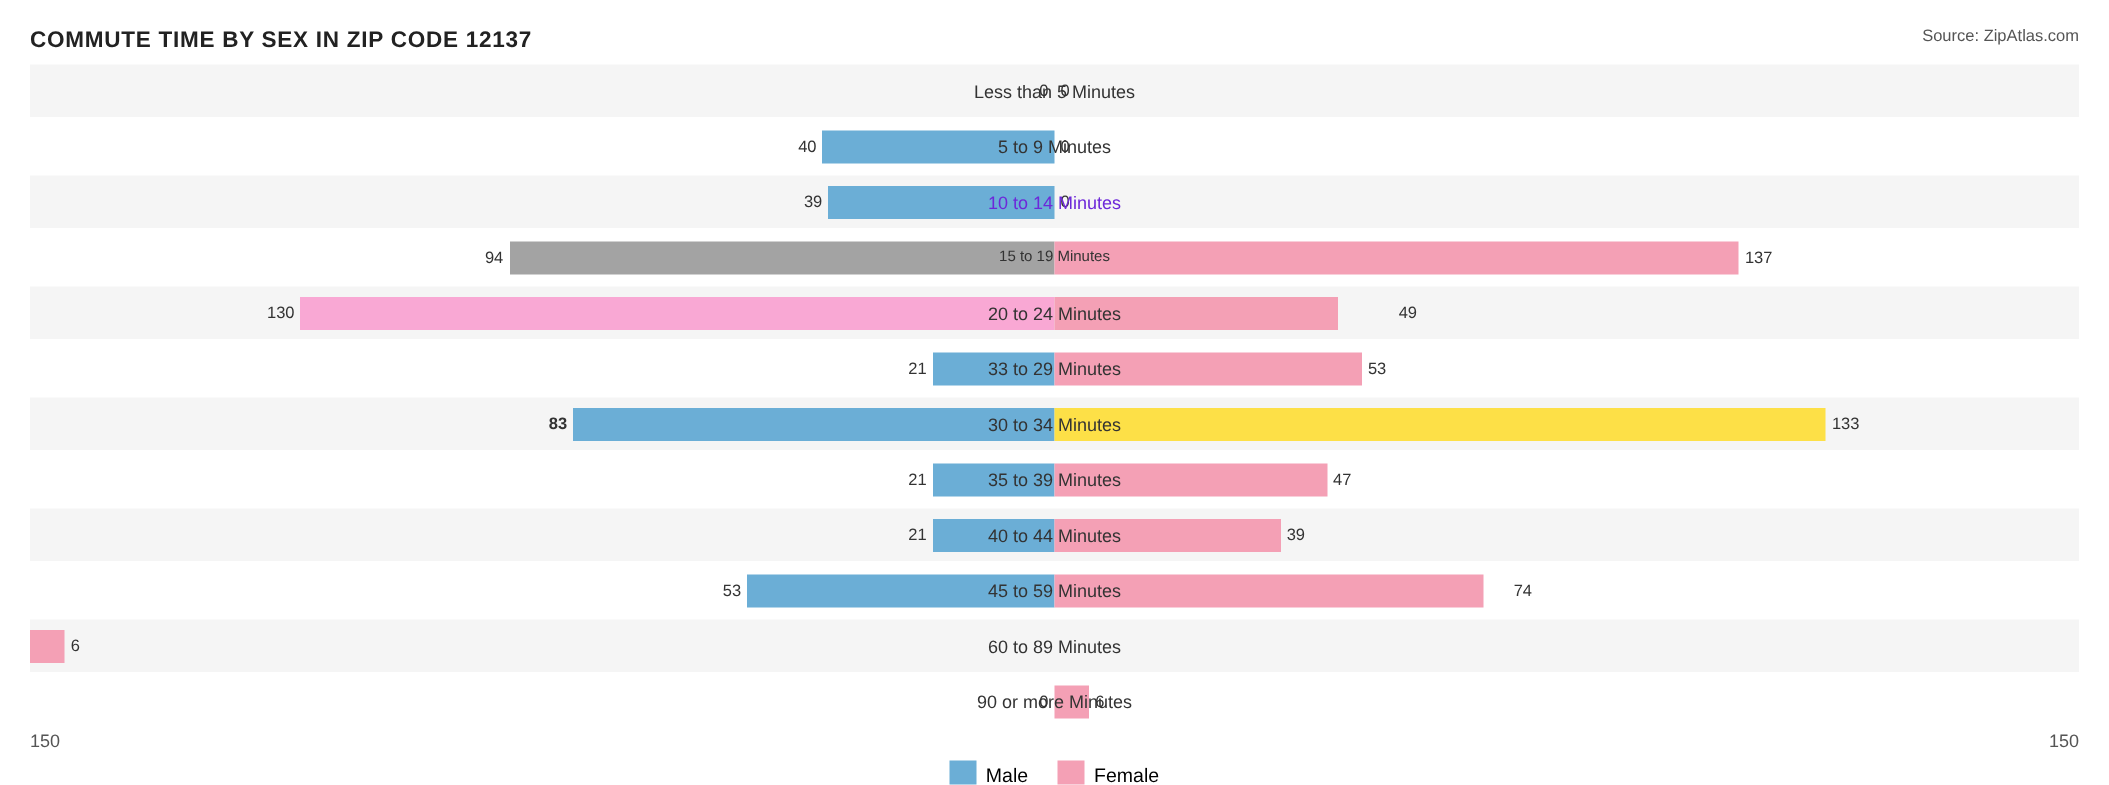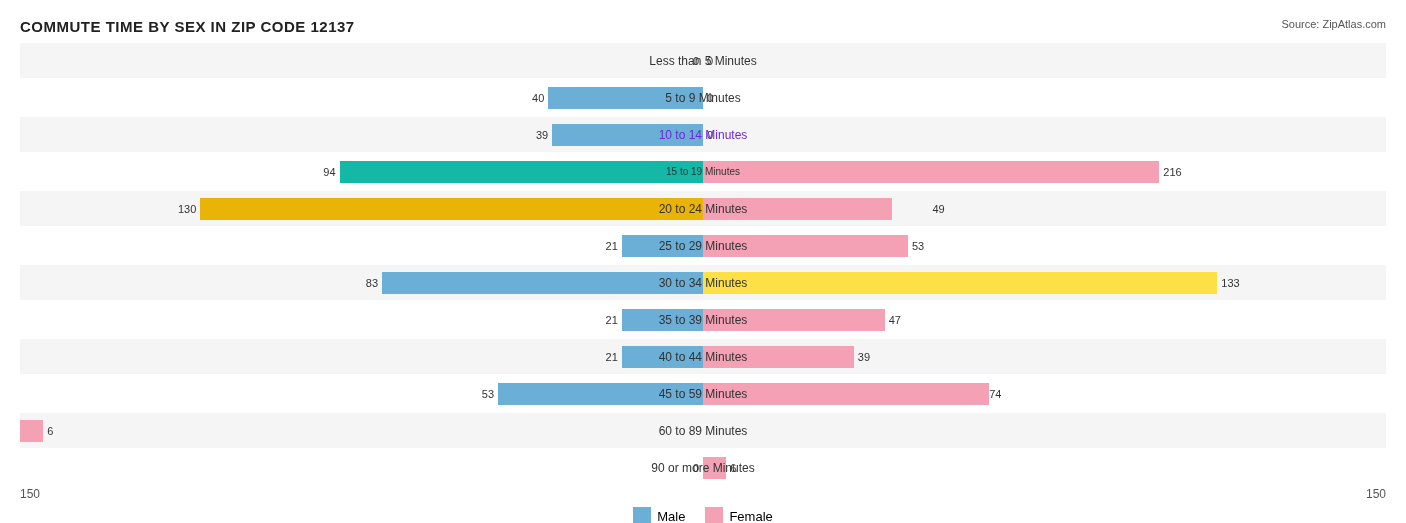--- a/index.html
+++ b/index.html
@@ -167,59 +167,59 @@
     </div>
     <div style="position:absolute;left:50%;transform:translateX(-50%);font-size:12px;color:#6d28d9;white-space:nowrap;z-index:10;pointer-events:none;">10 to 14 Minutes</div>
     <div class="right-section" style="width:50%;display:flex;align-items:center;height:100%;position:relative;">
       <div class="female-bar" style="width:0px;height:22px;background:#f4a0b5;position:absolute;left:0;display:flex;align-items:center;">
         <span class="female-value" style="position:absolute;left:100%;padding-left:4px;font-size:11px;color:#333;white-space:nowrap;">0</span>
       </div>
     </div>
   </div>
       <div class="bar-row" style="background: rgb(255, 255, 255);">
     <div class="left-section" style="width:50%;display:flex;align-items:center;justify-content:flex-end;height:100%;position:relative;">
-      <div class="male-bar" style="width:363.4666666666667px;height:22px;background:#14b8a6;position:absolute;right:0;display:flex;align-items:center;">
+      <div class="male-bar" style="width:363.4666666666667px;height:22px;background:#a3a3a3;position:absolute;right:0;display:flex;align-items:center;">
         <span class="male-value" style="position:absolute;right:100%;padding-right:4px;font-size:11px;color:#333;white-space:nowrap;">94</span>
       </div>
     </div>
     <div style="position:absolute;left:50%;transform:translateX(-50%);font-size:10px;color:#333;white-space:nowrap;z-index:10;pointer-events:none;">15 to 19 Minutes</div>
     <div class="right-section" style="width:50%;display:flex;align-items:center;height:100%;position:relative;">
       <div class="female-bar" style="width:456.26666666666665px;height:22px;background:#f4a0b5;position:absolute;left:0;display:flex;align-items:center;">
-        <span class="female-value" style="position:absolute;left:100%;padding-left:4px;font-size:11px;color:#333;white-space:nowrap;">216</span>
-      </div>
-    </div>
-  </div>
-      <div class="bar-row" style="background: rgb(245, 245, 245);">
-    <div class="left-section" style="width:50%;display:flex;align-items:center;justify-content:flex-end;height:100%;position:relative;">
-      <div class="male-bar" style="width:502.6666666666667px;height:22px;background:#eab308;position:absolute;right:0;display:flex;align-items:center;">
+        <span class="female-value" style="position:absolute;left:100%;padding-left:4px;font-size:11px;color:#333;white-space:nowrap;">137</span>
+      </div>
+    </div>
+  </div>
+      <div class="bar-row" style="background: rgb(245, 245, 245);">
+    <div class="left-section" style="width:50%;display:flex;align-items:center;justify-content:flex-end;height:100%;position:relative;">
+      <div class="male-bar" style="width:502.6666666666667px;height:22px;background:#f9a8d4;position:absolute;right:0;display:flex;align-items:center;">
         <span class="male-value" style="position:absolute;right:100%;padding-right:4px;font-size:11px;color:#333;white-space:nowrap;">130</span>
       </div>
     </div>
     <div style="position:absolute;left:50%;transform:translateX(-50%);font-size:12px;color:#333;white-space:nowrap;z-index:10;pointer-events:none;">20 to 24 Minutes</div>
     <div class="right-section" style="width:50%;display:flex;align-items:center;height:100%;position:relative;">
       <div class="female-bar" style="width:189.46666666666667px;height:22px;background:#f4a0b5;position:absolute;left:0;display:flex;align-items:center;">
         <span class="female-value" style="position:absolute;left:100%;padding-left:4px;font-size:11px;color:#333;white-space:nowrap;margin-left:36px;">49</span>
       </div>
     </div>
   </div>
       <div class="bar-row" style="background: rgb(255, 255, 255);">
     <div class="left-section" style="width:50%;display:flex;align-items:center;justify-content:flex-end;height:100%;position:relative;">
       <div class="male-bar" style="width:81.2px;height:22px;background:#6baed6;position:absolute;right:0;display:flex;align-items:center;">
         <span class="male-value" style="position:absolute;right:100%;padding-right:4px;font-size:11px;color:#333;white-space:nowrap;">21</span>
       </div>
     </div>
-    <div style="position:absolute;left:50%;transform:translateX(-50%);font-size:12px;color:#333;white-space:nowrap;z-index:10;pointer-events:none;">25 to 29 Minutes</div>
+    <div style="position:absolute;left:50%;transform:translateX(-50%);font-size:12px;color:#333;white-space:nowrap;z-index:10;pointer-events:none;">33 to 29 Minutes</div>
     <div class="right-section" style="width:50%;display:flex;align-items:center;height:100%;position:relative;">
       <div class="female-bar" style="width:204.93333333333334px;height:22px;background:#f4a0b5;position:absolute;left:0;display:flex;align-items:center;">
         <span class="female-value" style="position:absolute;left:100%;padding-left:4px;font-size:11px;color:#333;white-space:nowrap;">53</span>
       </div>
     </div>
   </div>
       <div class="bar-row" style="background: rgb(245, 245, 245);">
-    <div class="left-section" style="width:50%;display:flex;align-items:center;justify-content:flex-end;height:100%;position:relative;">
+    <div class="left-section" style="width:50%;display:flex;align-items:center;justify-content:flex-end;height:100%;position:relative;font-weight:bold;">
       <div class="male-bar" style="width:320.93333333333334px;height:22px;background:#6baed6;position:absolute;right:0;display:flex;align-items:center;">
         <span class="male-value" style="position:absolute;right:100%;padding-right:4px;font-size:11px;color:#333;white-space:nowrap;">83</span>
       </div>
     </div>
     <div style="position:absolute;left:50%;transform:translateX(-50%);font-size:12px;color:#333;white-space:nowrap;z-index:10;pointer-events:none;">30 to 34 Minutes</div>
     <div class="right-section" style="width:50%;display:flex;align-items:center;height:100%;position:relative;">
       <div class="female-bar" style="width:514.2666666666667px;height:22px;background:#fde047;position:absolute;left:0;display:flex;align-items:center;">
         <span class="female-value" style="position:absolute;left:100%;padding-left:4px;font-size:11px;color:#333;white-space:nowrap;">133</span>
       </div>
     </div>
@@ -252,21 +252,21 @@
   </div>
       <div class="bar-row" style="background: rgb(255, 255, 255);">
     <div class="left-section" style="width:50%;display:flex;align-items:center;justify-content:flex-end;height:100%;position:relative;">
       <div class="male-bar" style="width:204.93333333333334px;height:22px;background:#6baed6;position:absolute;right:0;display:flex;align-items:center;">
         <span class="male-value" style="position:absolute;right:100%;padding-right:4px;font-size:11px;color:#333;white-space:nowrap;">53</span>
       </div>
     </div>
     <div style="position:absolute;left:50%;transform:translateX(-50%);font-size:12px;color:#333;white-space:nowrap;z-index:10;pointer-events:none;">45 to 59 Minutes</div>
     <div class="right-section" style="width:50%;display:flex;align-items:center;height:100%;position:relative;">
       <div class="female-bar" style="width:286.1333333333333px;height:22px;background:#f4a0b5;position:absolute;left:0;display:flex;align-items:center;">
-        <span class="female-value" style="position:absolute;left:100%;padding-left:0;font-size:11px;color:#333;white-space:nowrap;">74</span>
+        <span class="female-value" style="position:absolute;left:100%;padding-left:20px;font-size:11px;color:#333;white-space:nowrap;">74</span>
       </div>
     </div>
   </div>
       <div class="bar-row" style="background: rgb(245, 245, 245);">
     <div style="position:absolute;left:50%;transform:translateX(-50%);font-size:12px;color:#333;white-space:nowrap;z-index:10;pointer-events:none;">60 to 89 Minutes</div>
     <div class="right-section" style="width:50%;display:flex;align-items:center;height:100%;position:relative;">
       <div class="female-bar" style="width:23.2px;height:22px;background:#f4a0b5;position:absolute;left:0;display:flex;align-items:center;">
         <span class="female-value" style="position:absolute;left:100%;padding-left:4px;font-size:11px;color:#333;white-space:nowrap;">6</span>
       </div>
     </div>

